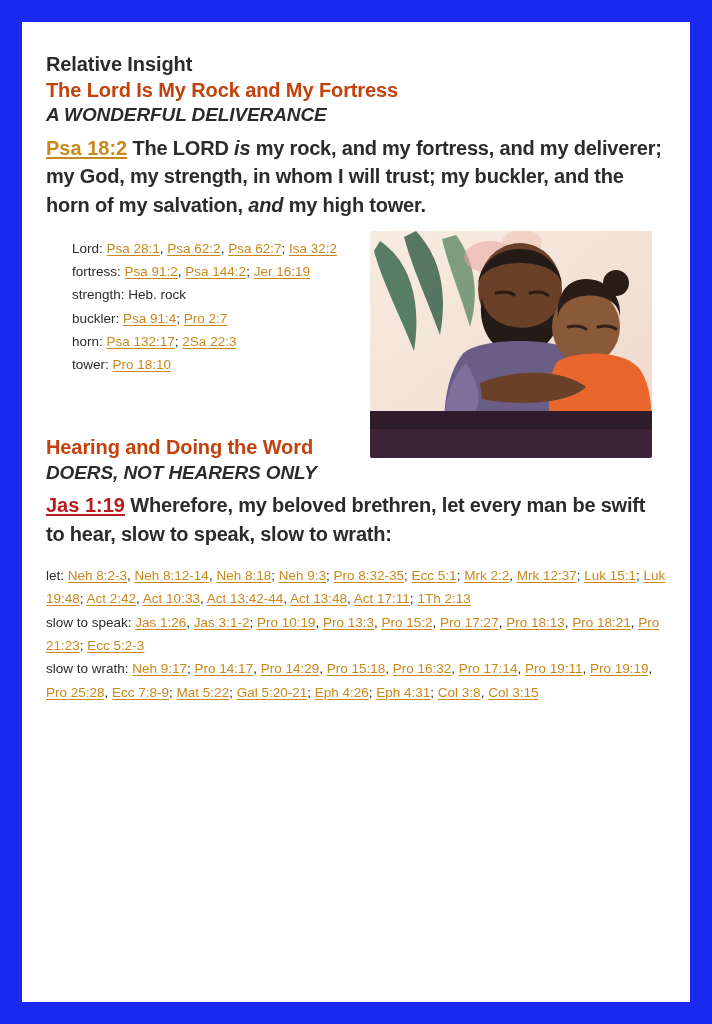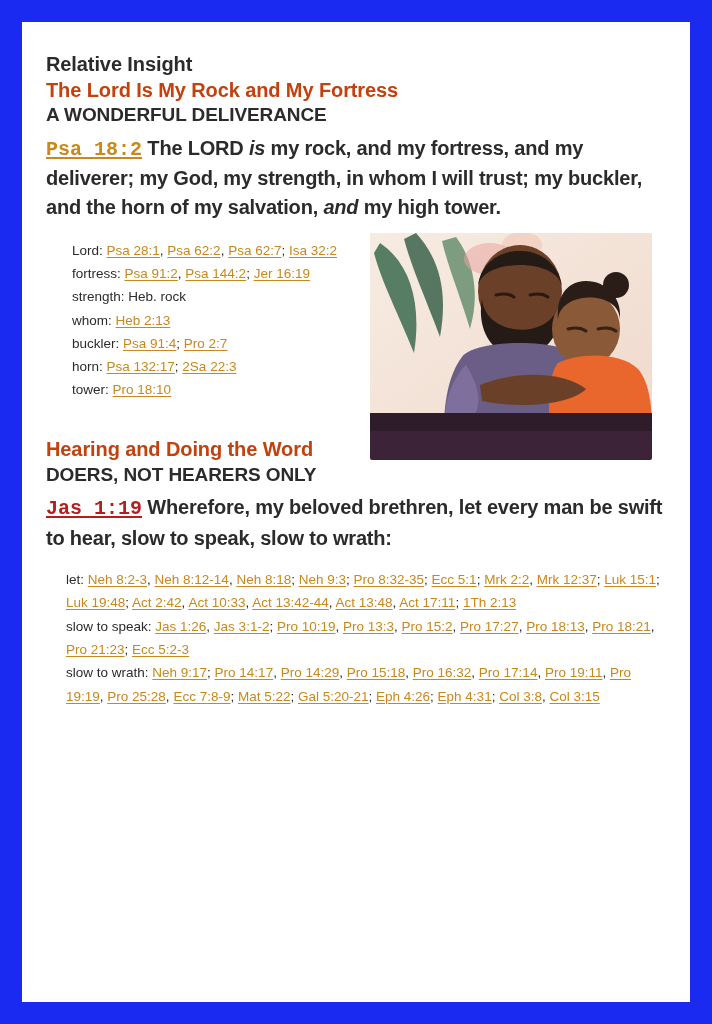--- a/index.html
+++ b/index.html
@@ -42,36 +42,36 @@
     color: #c2410c;
     line-height: 1.28;
     letter-spacing: -0.1px;
   }
   .heading-caps {
     font-size: 19px;
     font-weight: bold;
     color: #2b2b2b;
     line-height: 1.3;
     letter-spacing: -0.1px;
+    font-style: italic;
   }
   .verse-block {
     font-size: 20px;
     font-weight: bold;
     color: #2b2b2b;
     line-height: 1.42;
     margin-top: 6px;
     letter-spacing: -0.2px;
   }
   .verse-ref {
     color: #c8881b;
     text-decoration: underline;
     text-underline-offset: 2px;
     font-weight: bold;
     letter-spacing: 0px;
-    font-family: Liberation Mono, monospace;
   }
   .verse-ref.second {
     color: #b91c1c;
   }
   .ital {
     font-style: italic;
     font-weight: bold;
   }
   .xref-wrap {
     position: relative;
@@ -107,21 +107,20 @@
     background: #efe3d6;
   }
   .sec2 {
     margin-top: 28px;
   }
   .xref-para {
     font-size: 13.5px;
     color: #2b2b2b;
     line-height: 1.73;
     margin-top: 16px;
-    margin-left: 20px;
   }
   .xref-para .row {
     margin-bottom: 0px;
   }
 </style>
 </head>
 <body>
 
 <div class="page">
   <div class="content">
@@ -133,21 +132,20 @@
 
       <div class="verse-block">
         <span class="verse-ref">Psa 18:2</span><span> The LORD </span><span class="ital">is</span><span> my rock, and my fortress, and my deliverer; my God, my strength, in whom I will trust; my buckler, and the horn of my salvation, </span><span class="ital">and</span><span> my high tower.</span>
       </div>
 
       <div class="xref-wrap">
         <div class="xref-list" id="xref-list-1">
             <div class="row"><span class="label">Lord: </span><a class="ref" href="#">Psa 28:1</a><span>, </span><a class="ref" href="#">Psa 62:2</a><span>, </span><a class="ref" href="#">Psa 62:7</a><span>; </span><a class="ref" href="#">Isa 32:2</a></div>
             <div class="row"><span class="label">fortress: </span><a class="ref" href="#">Psa 91:2</a><span>, </span><a class="ref" href="#">Psa 144:2</a><span>; </span><a class="ref" href="#">Jer 16:19</a></div>
             <div class="row"><span class="label">strength: </span><span class="plain">Heb. rock</span></div>
-            <div class="row"><span class="label">whom: </span><a class="ref" href="#">Heb 2:13</a></div>
             <div class="row"><span class="label">buckler: </span><a class="ref" href="#">Psa 91:4</a><span>; </span><a class="ref" href="#">Pro 2:7</a></div>
             <div class="row"><span class="label">horn: </span><a class="ref" href="#">Psa 132:17</a><span>; </span><a class="ref" href="#">2Sa 22:3</a></div>
             <div class="row"><span class="label">tower: </span><a class="ref" href="#">Pro 18:10</a></div>
           </div>
 
         <div class="photo">
           <svg width="282" height="227" viewBox="0 0 282 227" preserveAspectRatio="xMidYMid slice">
             <defs>
               <linearGradient id="bgwall" x1="0" y1="0" x2="1" y2="1">
                 <stop offset="0%" stop-color="#f7ece2"></stop>

